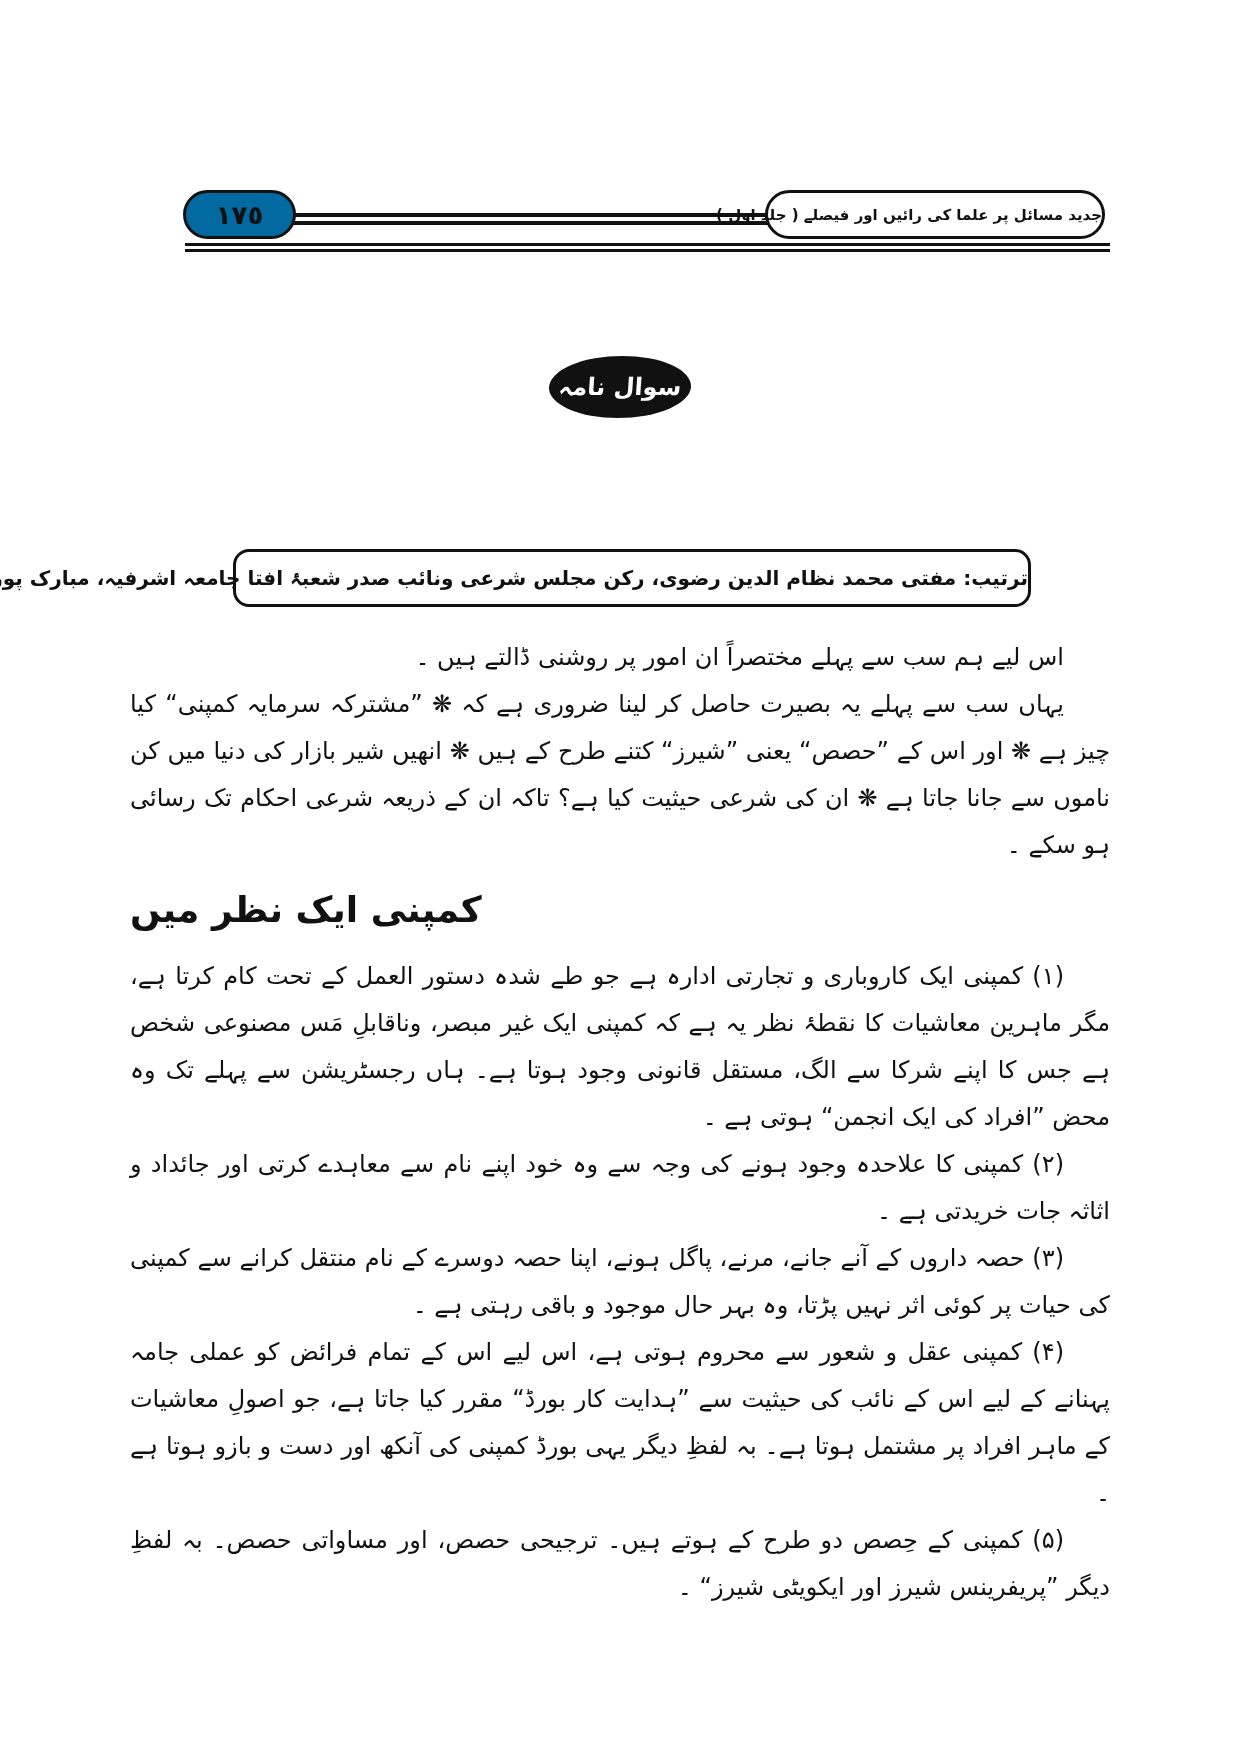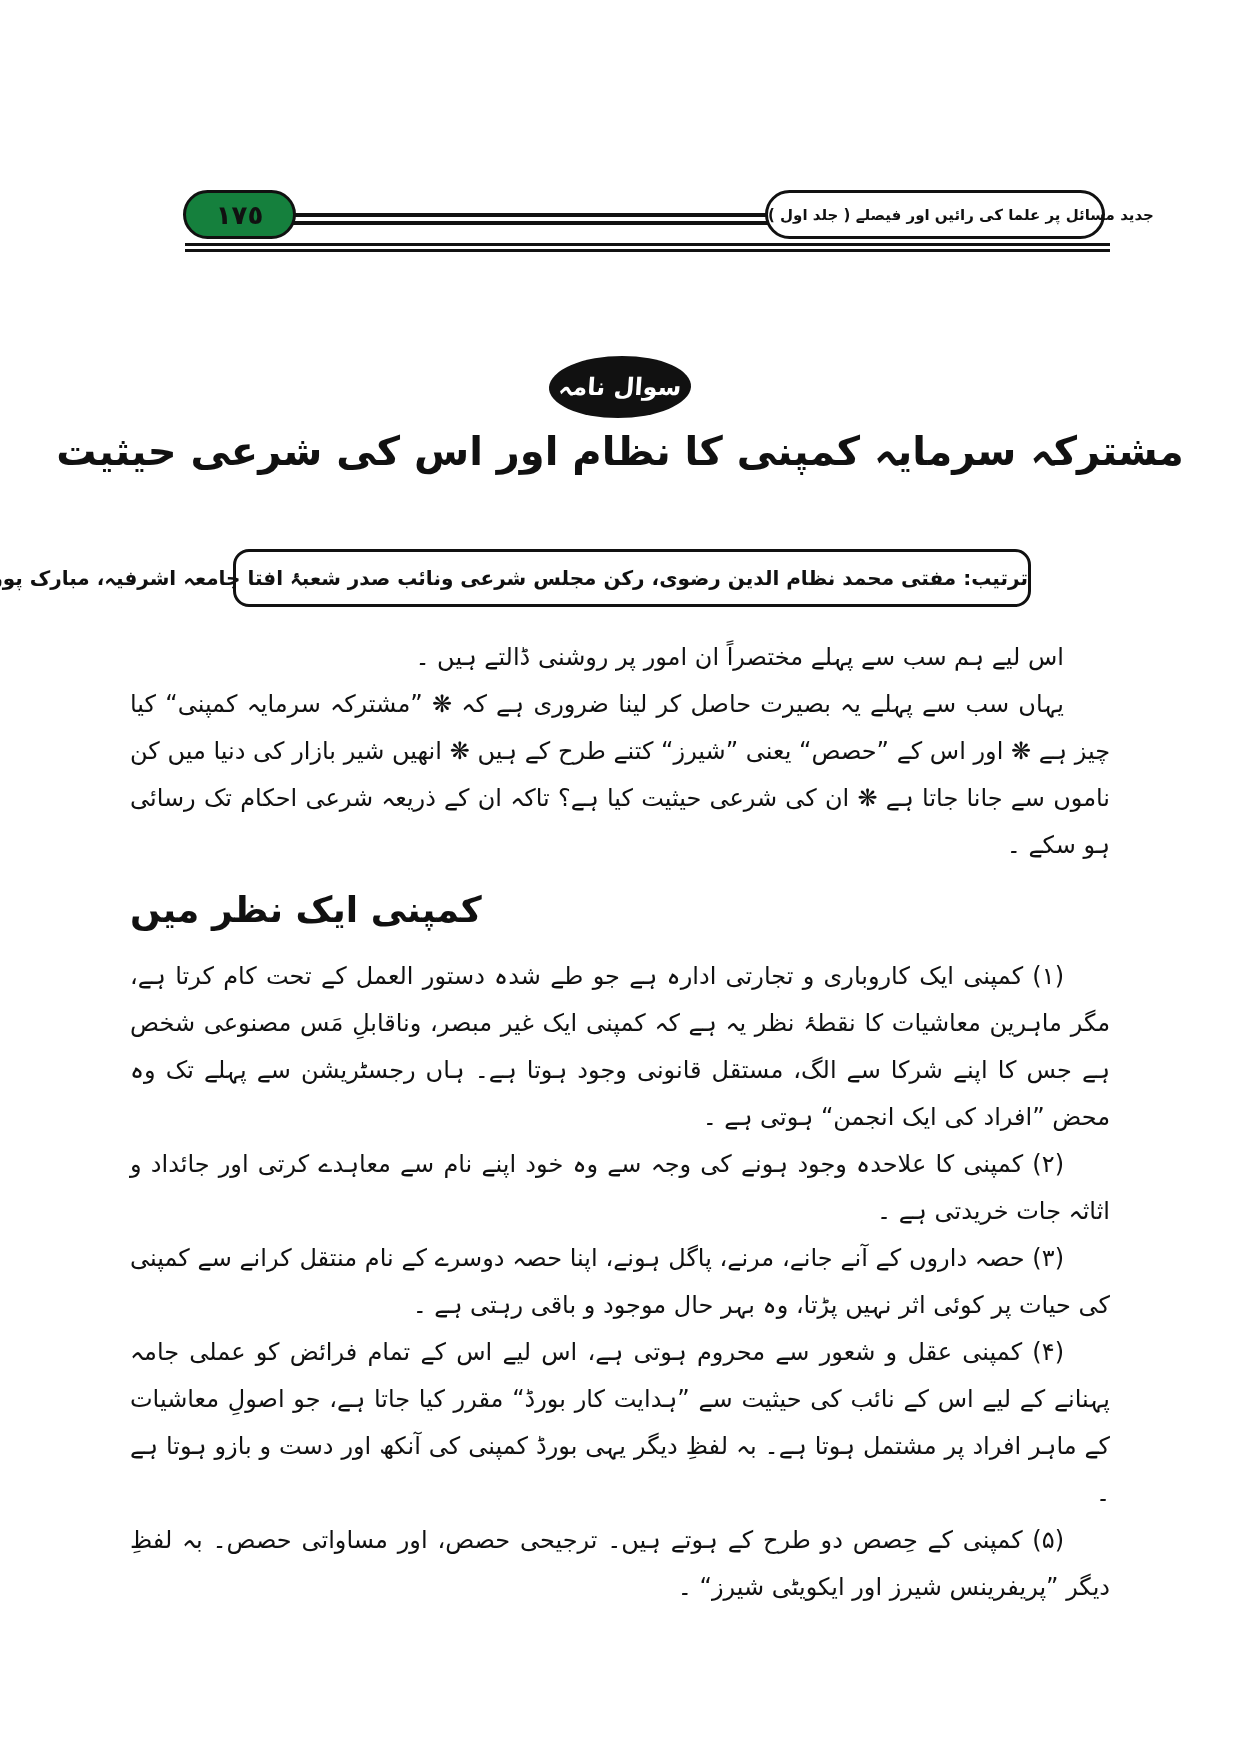--- a/index.html
+++ b/index.html
@@ -17,37 +17,37 @@
 
   
   .pagenum-capsule {
     position: absolute;
     left: 183px; top: 190px;
     width: 113px; height: 49px;
     border: 3px solid #111;
     border-radius: 26px;
     display: flex; align-items: center; justify-content: center;
     font-size: 26px; font-weight: bold;
-    background: #15803d;
+    background: #0369a1;
     z-index: 2;
   }
   .header-connector {
     position: absolute;
     left: 292px; top: 213px;
     width: 476px; height: 12px;
     border-top: 4px solid #111;
     border-bottom: 4px solid #111;
   }
   .booktitle-capsule {
     position: absolute;
     left: 765px; top: 190px;
     width: 340px; height: 49px;
     border: 3px solid #111;
     border-radius: 26px;
-    display: flex; align-items: center; justify-content: flex-start;
+    display: flex; align-items: center; justify-content: flex-end;
     font-size: 15px; font-weight: bold;
     white-space: nowrap;
     background: #fff;
     z-index: 2;
   }
   .header-full-rule {
     position: absolute;
     left: 185px; top: 243px;
     width: 925px; height: 9px;
     border-top: 3px solid #111;
@@ -121,21 +121,20 @@
   <div class="header-connector"></div>
   <div class="booktitle-capsule">
     <span dir="rtl">جدید مسائل پر علما کی رائیں اور فیصلے ( جلد اول )</span>
   </div>
   <div class="header-full-rule"></div>
 
   <div class="banner-oval">
     <span>سوال نامہ</span>
   </div>
 
-  <h1 class="article-title">مشترکہ سرمایہ کمپنی کا نظام اور اس کی شرعی حیثیت</h1>
 
   <div class="byline-box">
     <span>ترتیب: مفتی محمد نظام الدین رضوی، رکن مجلس شرعی ونائب صدر شعبۂ افتا جامعہ اشرفیہ، مبارک پور</span>
   </div>
 
   <div class="body-col">
     <p>اس لیے ہم سب سے پہلے مختصراً ان امور پر روشنی ڈالتے ہیں ۔</p>
     <p>یہاں سب سے پہلے یہ بصیرت حاصل کر لینا ضروری ہے کہ ❋ ”مشترکہ سرمایہ کمپنی“ کیا چیز ہے ❋ اور اس کے ”حصص“ یعنی ”شیرز“ کتنے طرح کے ہیں ❋ انھیں شیر بازار کی دنیا میں کن ناموں سے جانا جاتا ہے ❋ ان کی شرعی حیثیت کیا ہے؟ تاکہ ان کے ذریعہ شرعی احکام تک رسائی ہو سکے ۔</p>
     <h2 class="section-heading">کمپنی ایک نظر میں</h2>
     <p>(۱) کمپنی ایک کاروباری و تجارتی ادارہ ہے جو طے شدہ دستور العمل کے تحت کام کرتا ہے، مگر ماہرین معاشیات کا نقطۂ نظر یہ ہے کہ کمپنی ایک غیر مبصر، وناقابلِ مَس مصنوعی شخص ہے جس کا اپنے شرکا سے الگ، مستقل قانونی وجود ہوتا ہے۔ ہاں رجسٹریشن سے پہلے تک وہ محض ”افراد کی ایک انجمن“ ہوتی ہے ۔</p>

